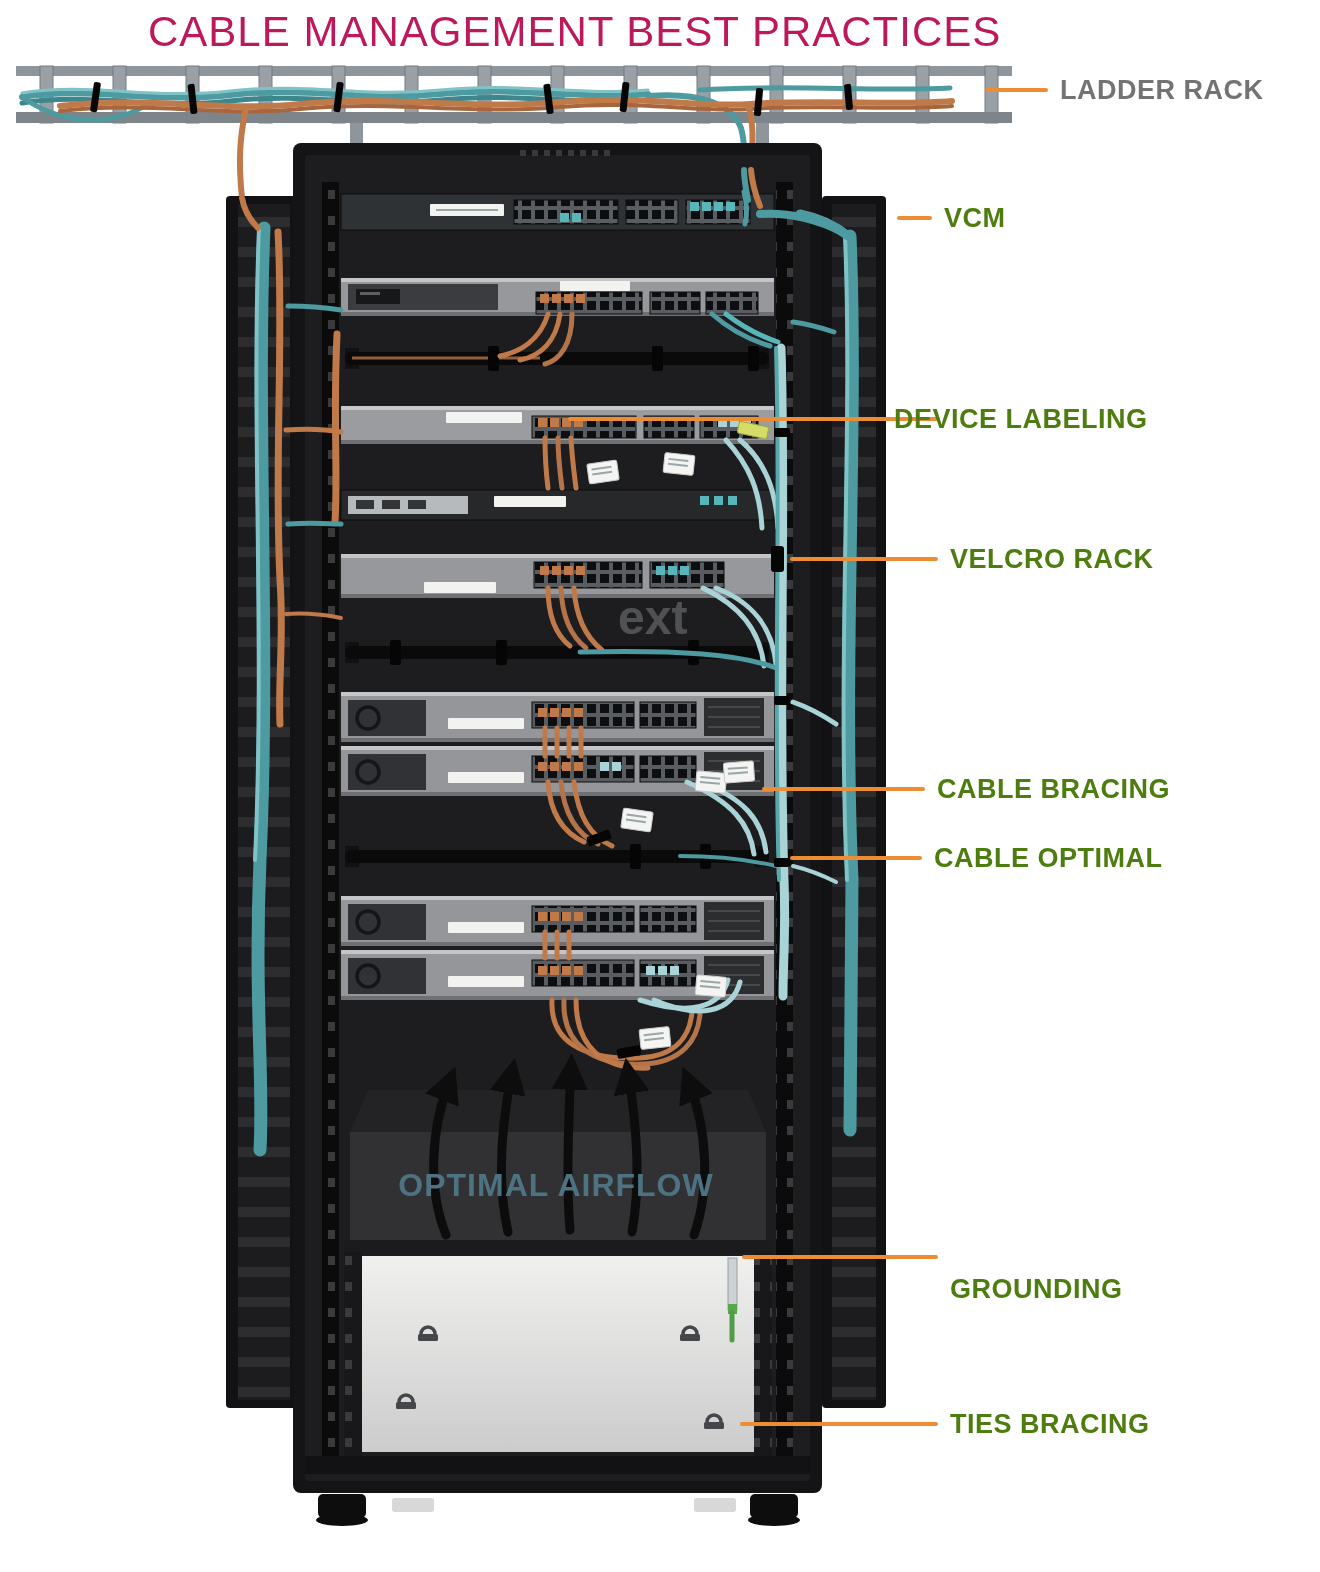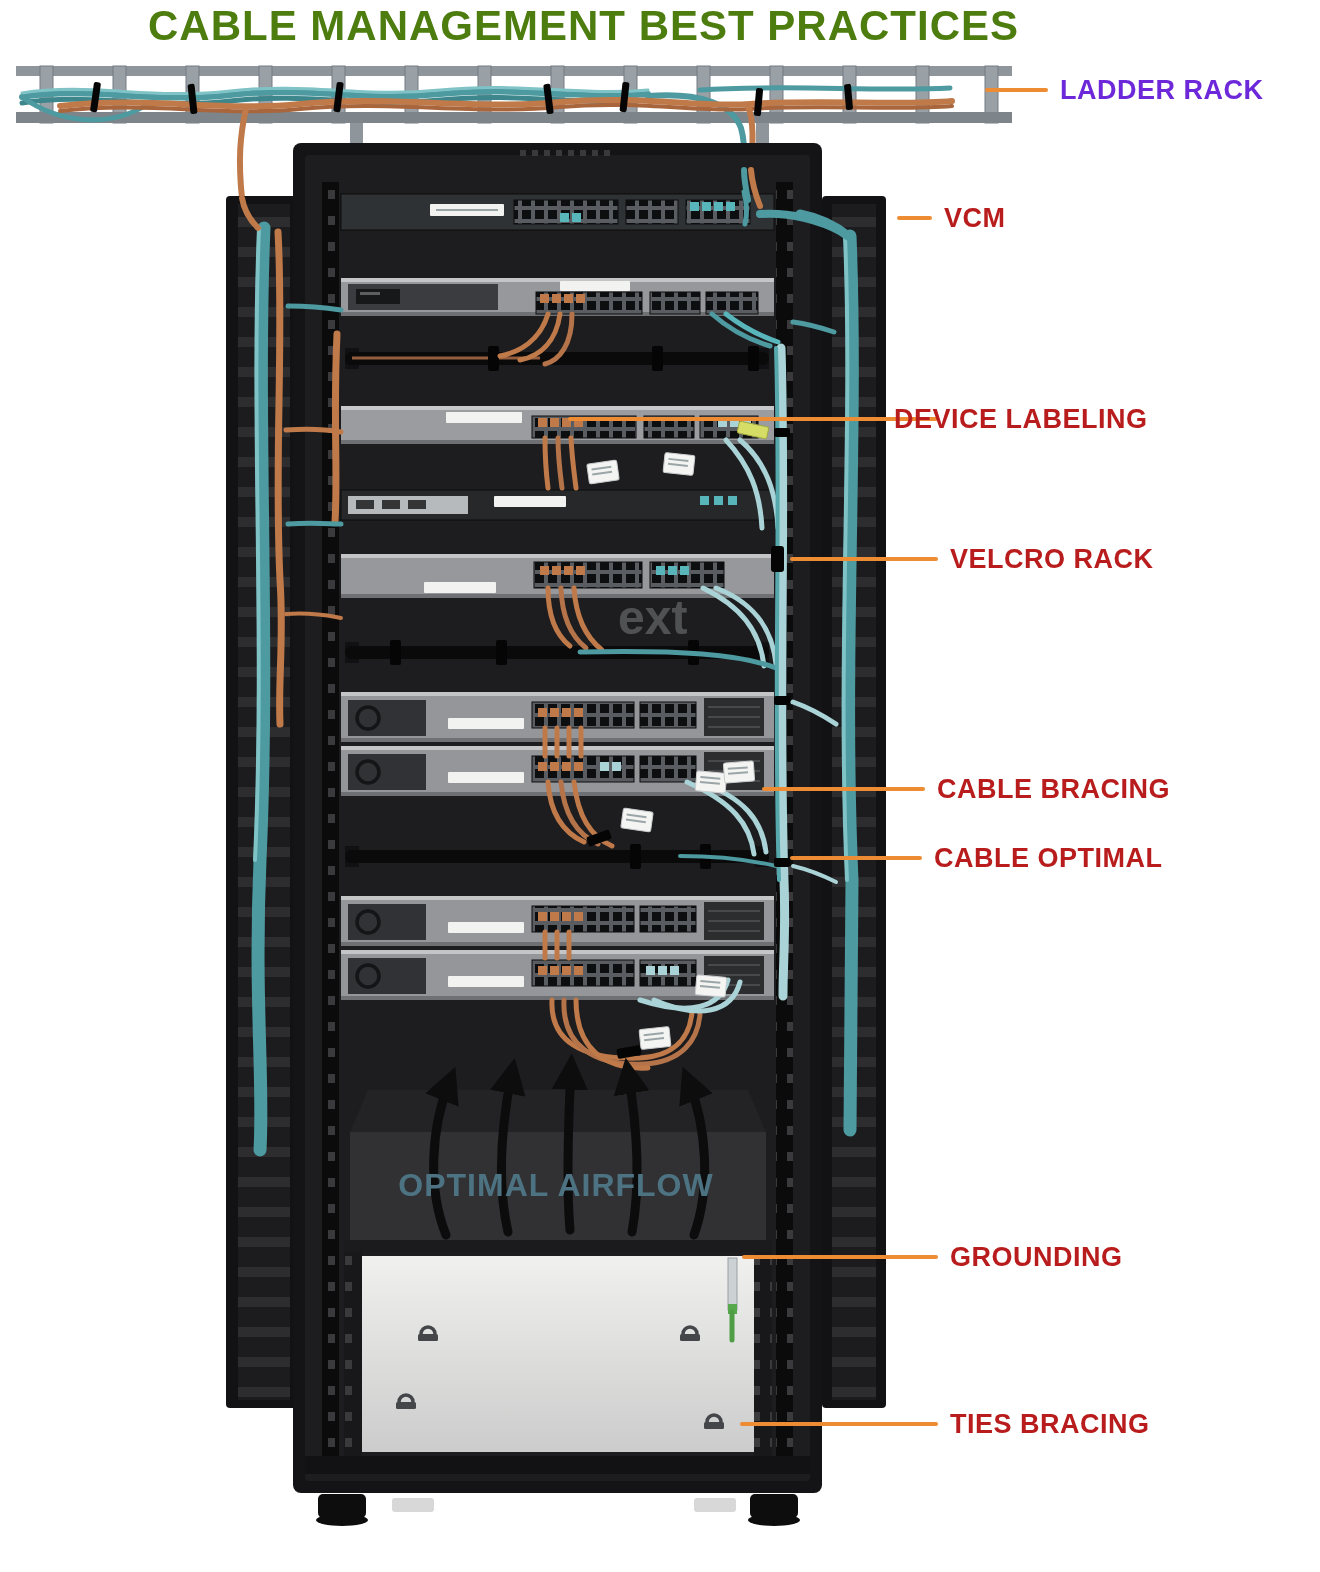--- a/index.html
+++ b/index.html
@@ -1,25 +1,25 @@
 <!DOCTYPE html>
 <html><head>
 <meta charset="utf-8">
 <style>
   *{margin:0;padding:0;box-sizing:border-box}
   html,body{background:#ffffff}
   .stage{position:relative;width:1320px;height:1572px;background:#ffffff;overflow:hidden;
          font-family:"Liberation Sans",sans-serif}
-  .title{position:absolute;left:148px;top:2px;font-size:42px;font-weight:bold;
-         letter-spacing:1px;color:#4d7c0f;white-space:nowrap}
+  .title{position:absolute;left:148px;top:8px;font-size:42px;font-weight:normal;
+         letter-spacing:1px;color:#be185d;white-space:nowrap}
   .art{position:absolute;left:0;top:0}
   .co{position:absolute;height:4px;background:#ED8C33;border-radius:2px}
   .co-label{position:absolute;transform:translateY(-50%);font-size:27px;font-weight:bold;
-            letter-spacing:.5px;color:#b91c1c;white-space:nowrap}
-  .co-label.dark{color:#6d28d9}
+            letter-spacing:.5px;color:#4d7c0f;white-space:nowrap}
+  .co-label.dark{color:#737373}
 </style>
 </head>
 <body>
 
 <div class="stage">
 
   <h1 class="title">CABLE MANAGEMENT BEST PRACTICES</h1>
 
   <svg class="art" width="1320" height="1572" viewBox="0 0 1320 1572" xmlns="http://www.w3.org/2000/svg">
     <defs>
@@ -537,18 +537,18 @@
   <div class="co" style="top:557px;left:790px;width:148px"></div>
   <div class="co-label" style="top:559px;left:950px">VELCRO RACK</div>
 
   <div class="co" style="top:787px;left:762px;width:163px"></div>
   <div class="co-label" style="top:789px;left:937px">CABLE BRACING</div>
 
   <div class="co" style="top:856px;left:790px;width:132px"></div>
   <div class="co-label" style="top:858px;left:934px">CABLE OPTIMAL</div>
 
   <div class="co" style="top:1255px;left:742px;width:196px"></div>
-  <div class="co-label" style="top:1257px;left:950px">GROUNDING</div>
+  <div class="co-label" style="top:1289px;left:950px">GROUNDING</div>
 
   <div class="co" style="top:1422px;left:740px;width:198px"></div>
   <div class="co-label" style="top:1424px;left:950px">TIES BRACING</div>
 
 </div>
 
 </body></html>

